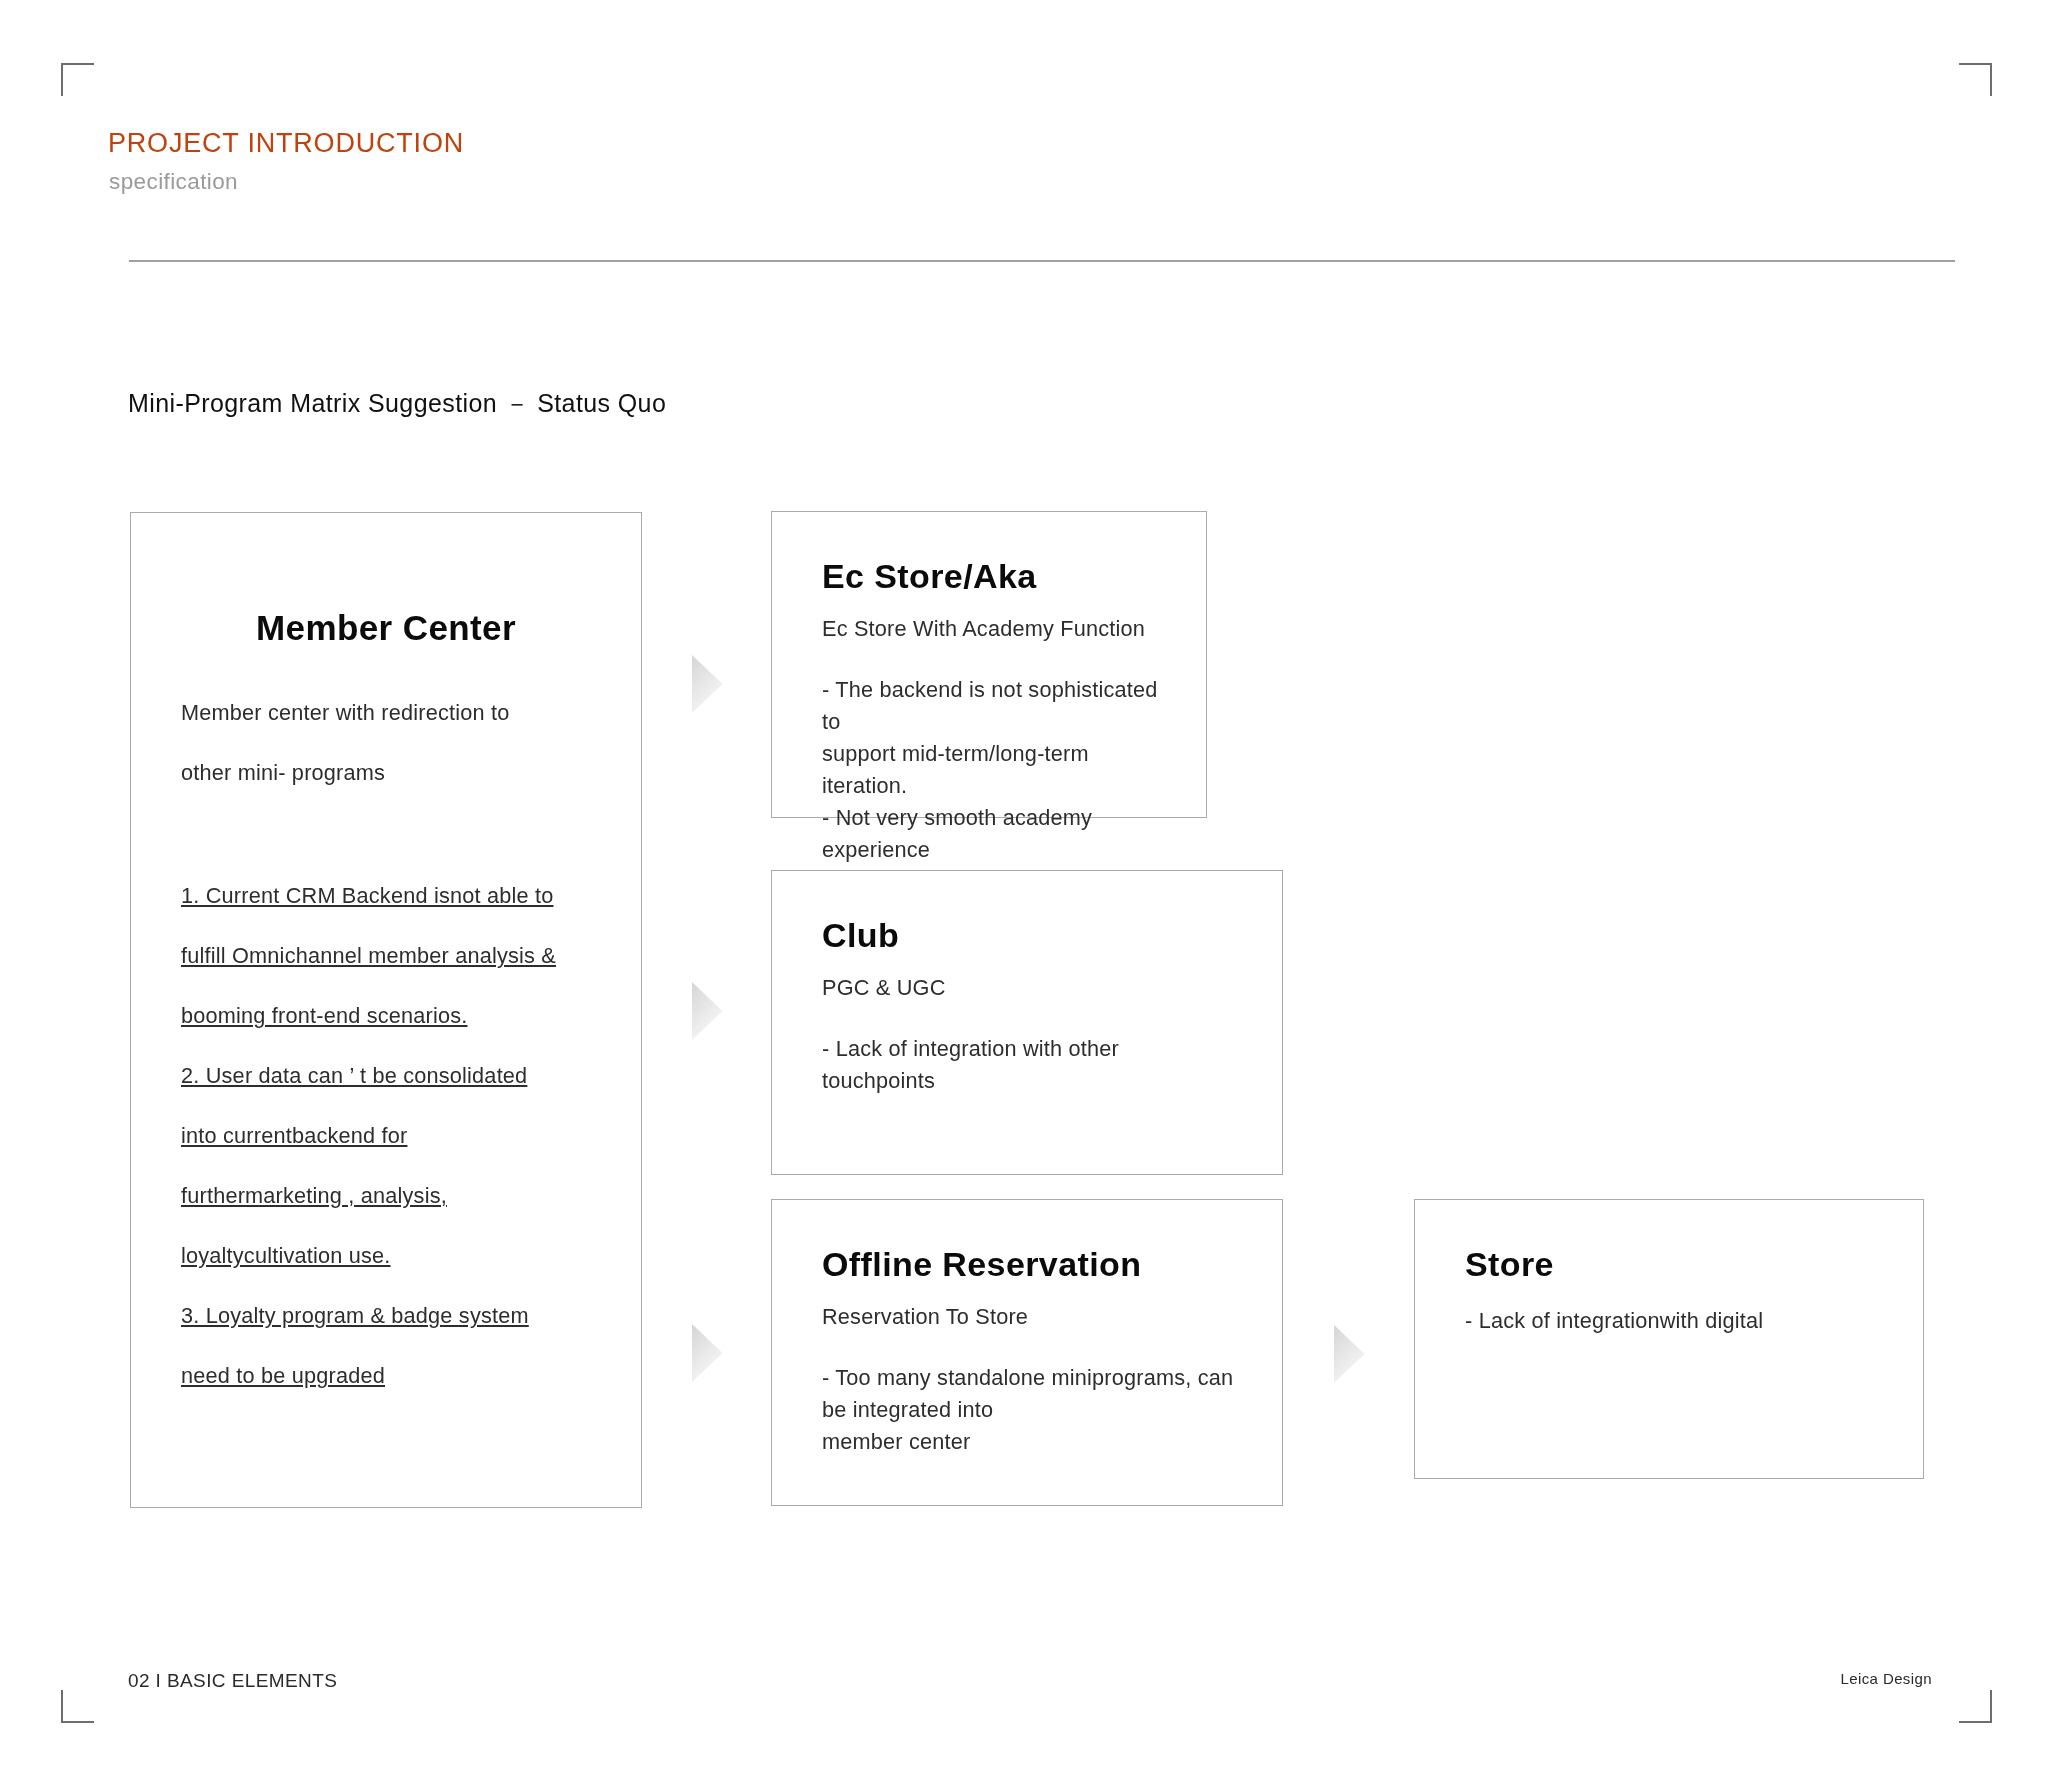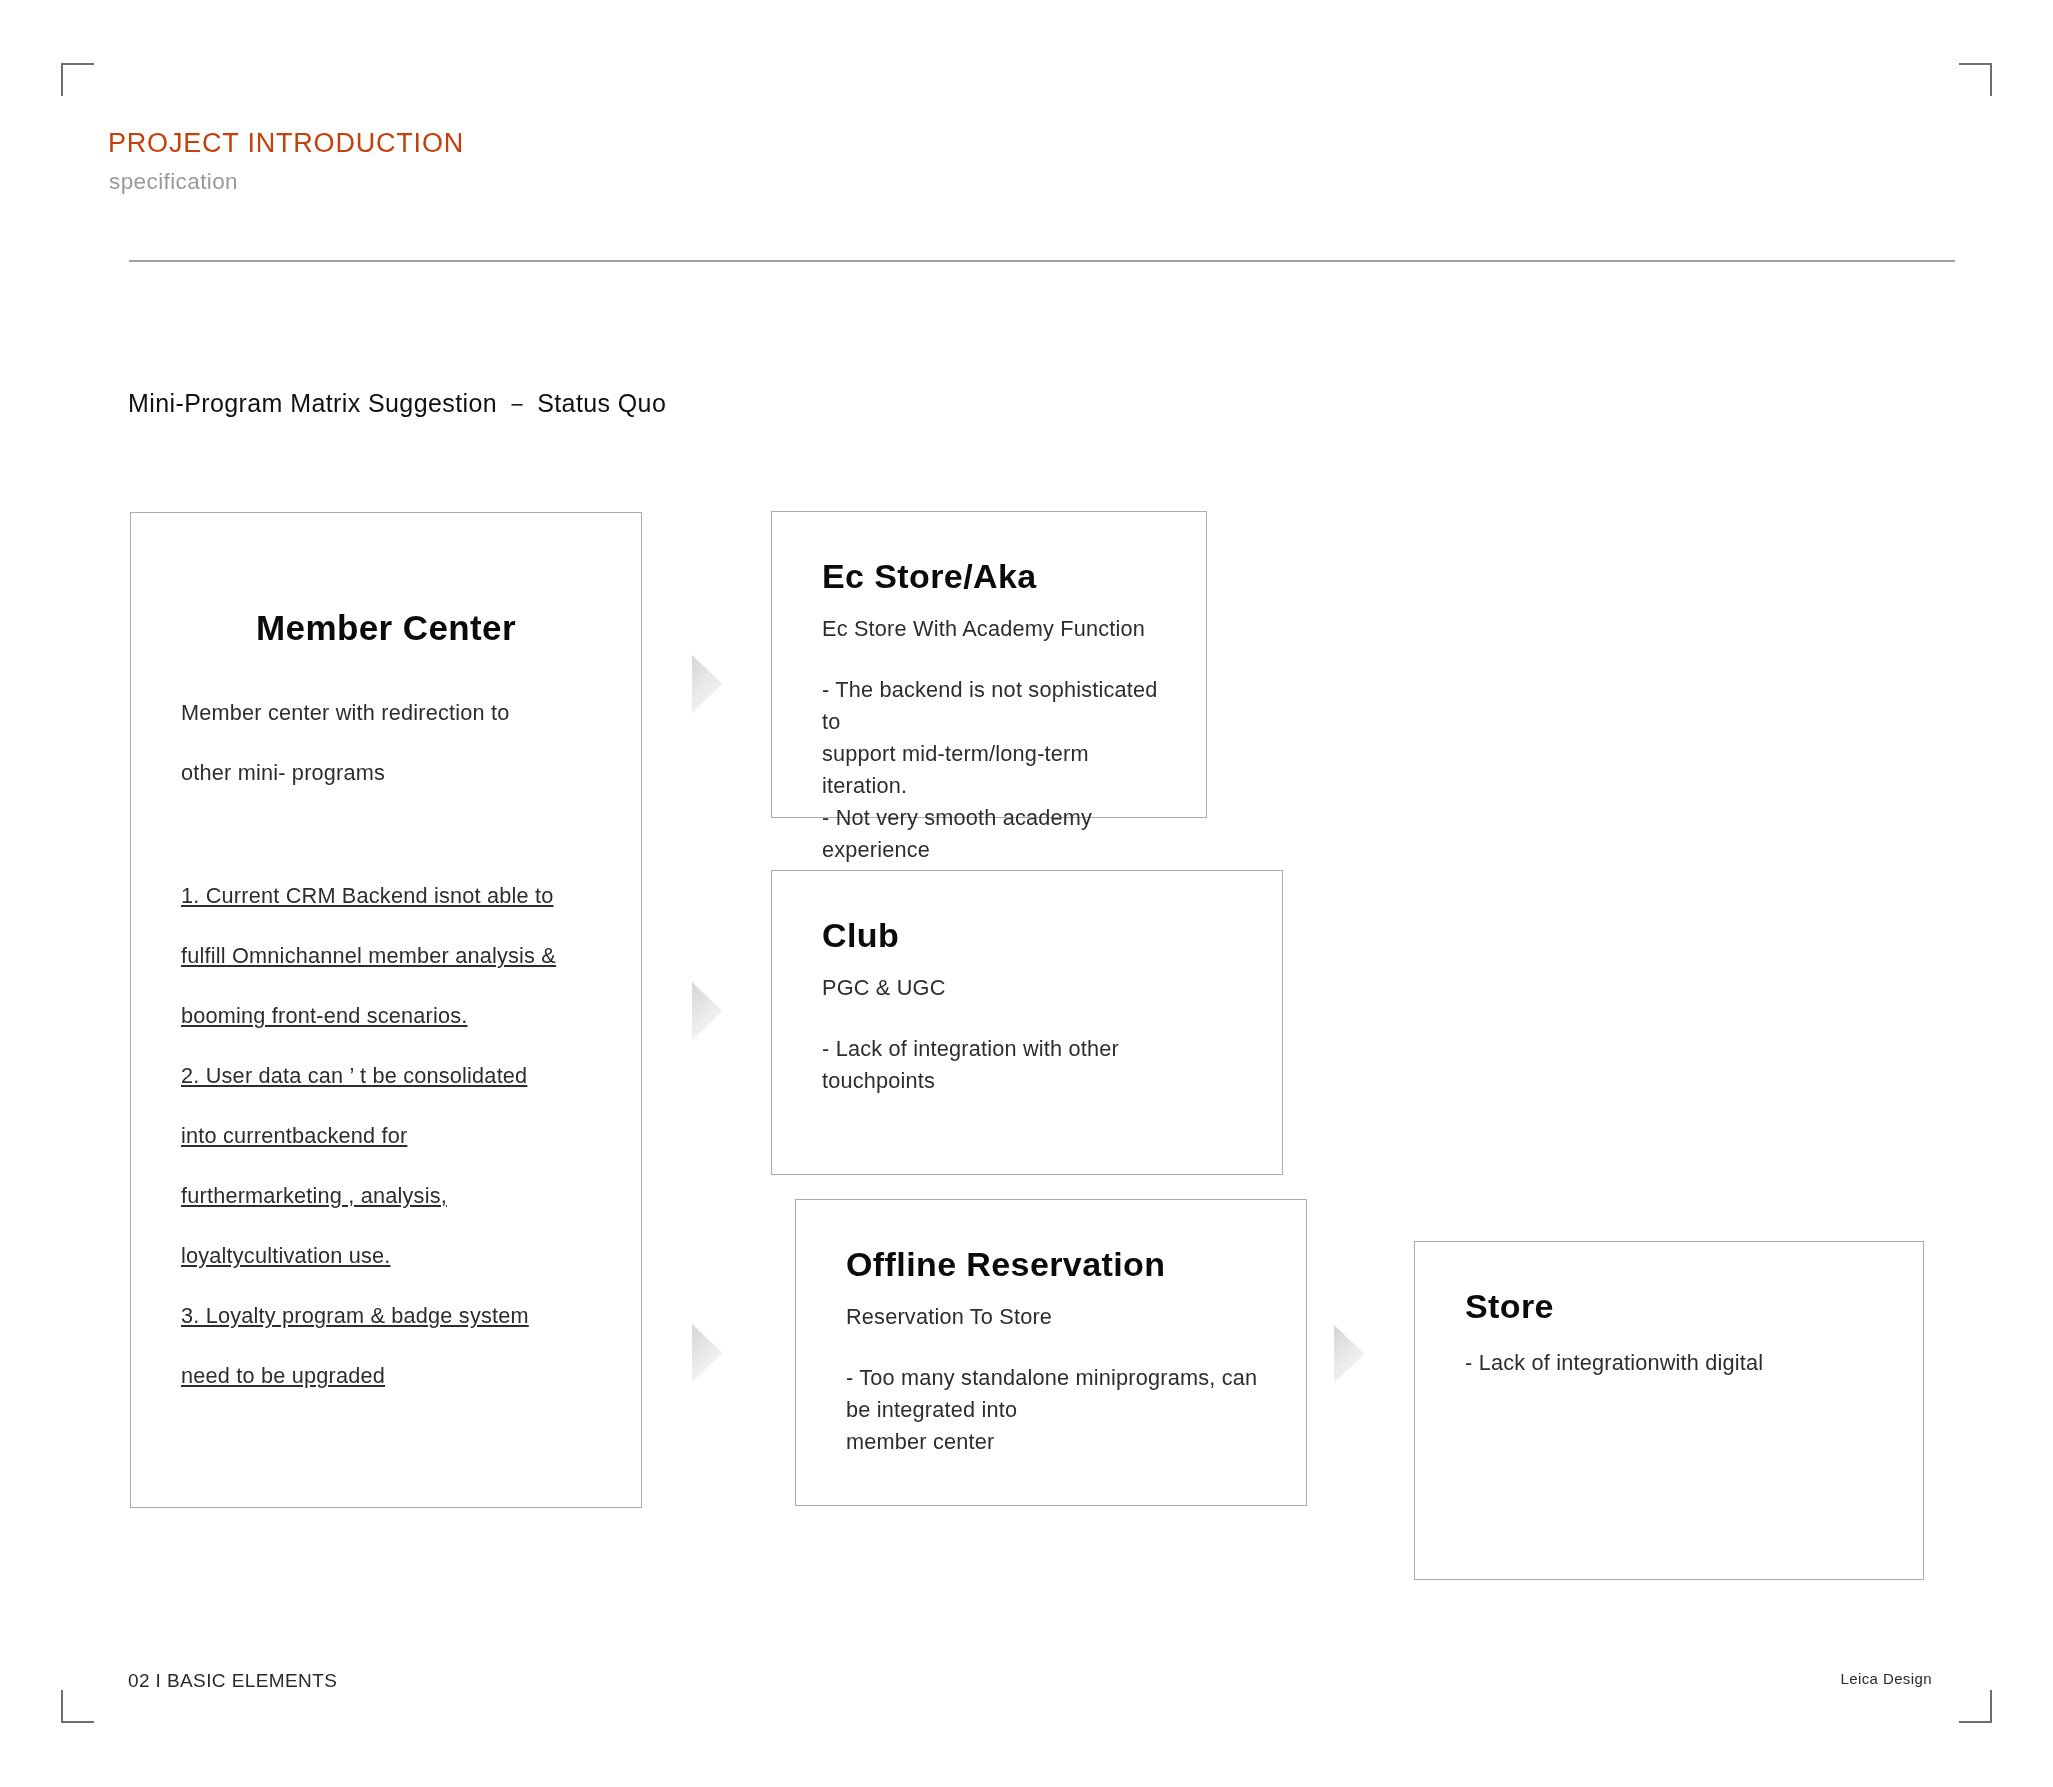--- a/index.html
+++ b/index.html
@@ -62,22 +62,22 @@
 
   .card {
     position: absolute;
     background: #ffffff;
     border: 1.6px solid #ababab;
     box-sizing: border-box;
   }
   #card-member  { left: 130px;  top: 512px;  width: 512px; height: 996px; }
   #card-ec      { left: 771px;  top: 511px;  width: 436px; height: 307px; }
   #card-club    { left: 771px;  top: 854px; width: 512px; height: 305px; margin-top: 16px; }
-  #card-offline { left: 771px;  top: 1199px; width: 512px; height: 307px; margin-left: 24px; }
-  #card-store   { left: 1414px; top: 1199px; width: 510px; height: 339px; margin-top: 42px; }
+  #card-offline { left: 771px;  top: 1199px; width: 512px; height: 307px; }
+  #card-store   { left: 1414px; top: 1199px; width: 510px; height: 280px; }
 
   .member-title {
     margin: 95px 0 0 0;
     text-align: center;
     font-size: 35px;
     font-weight: 700;
     letter-spacing: 0.4px;
     color: #0b0b0b;
   }
   .member-intro {

